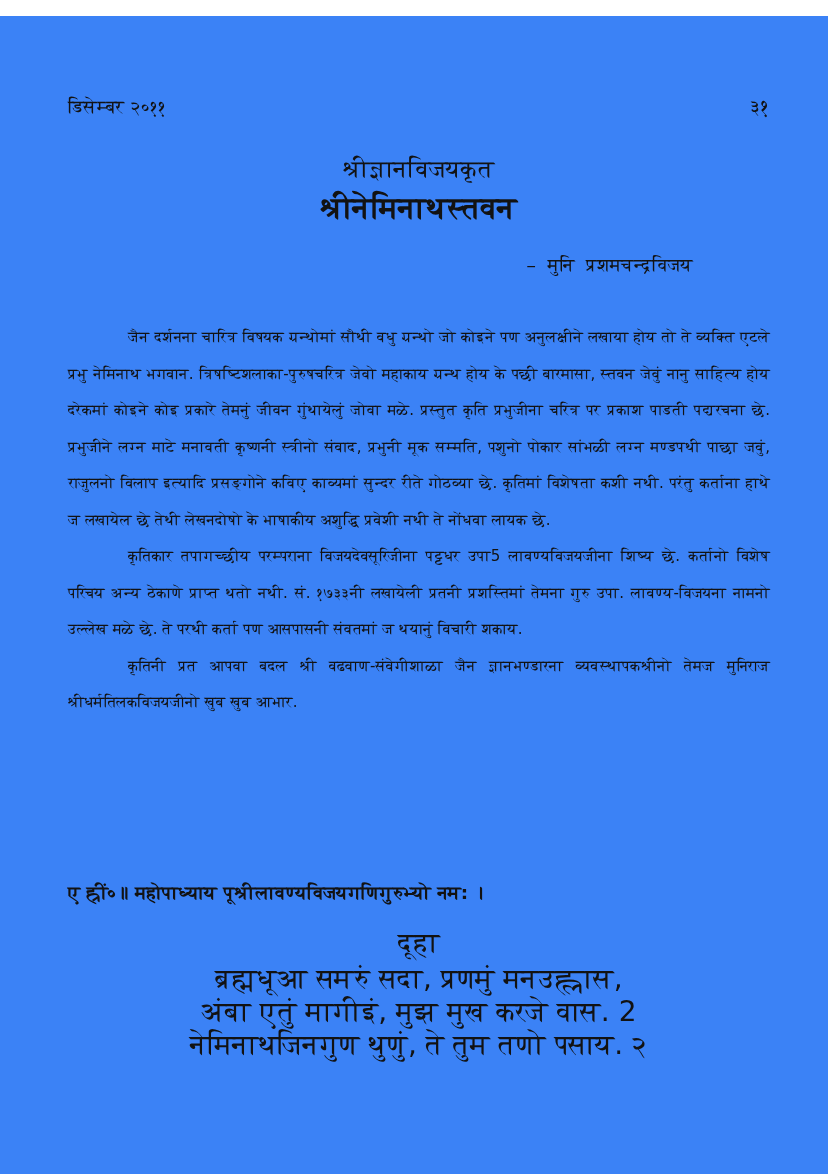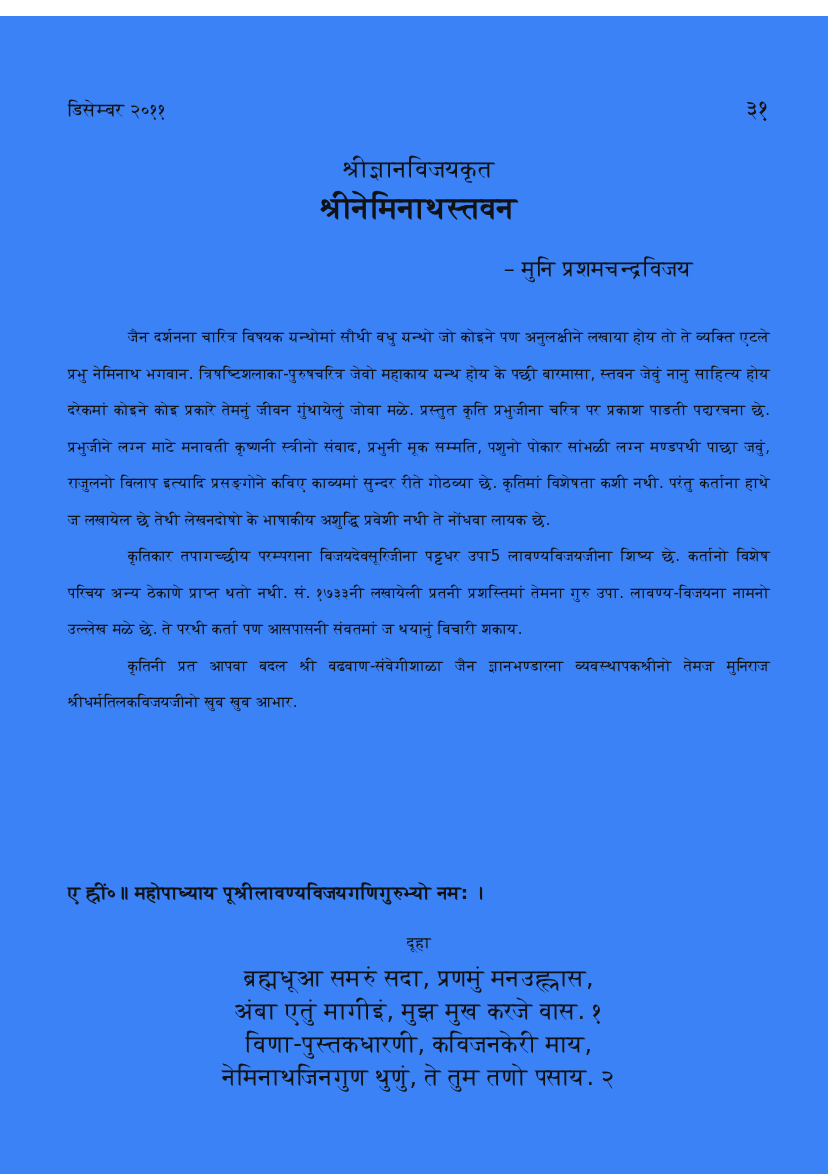--- a/index.html
+++ b/index.html
@@ -25,21 +25,21 @@
     left: 68px;
     right: 58px;
     top: 78px;
     height: 30px;
     display: flex;
     justify-content: space-between;
     align-items: baseline;
     font-size: 18.5px;
     letter-spacing: 0.4px;
   }
-  .running-head .folio { font-size: 24px; }
+  .running-head .folio { font-size: 20px; }
 
   
   .title-block {
     position: absolute;
     left: 68px;
     right: 58px;
     top: 138px;
     text-align: center;
   }
   .title-sup {
@@ -54,23 +54,24 @@
     letter-spacing: 0.3px;
     margin: 0;
     text-align: center;
   }
 
   
   .byline {
     position: absolute;
     right: 135px;
     top: 240px;
-    font-size: 22px;
+    font-size: 18px;
     letter-spacing: 0.2px;
     white-space: nowrap;
+    font-family: Liberation Mono, monospace;
   }
 
   
   .body-text {
     position: absolute;
     left: 68px;
     width: 702px;
     top: 303px;
   }
   .para {
@@ -100,32 +101,32 @@
 
   
   .verse-section {
     position: absolute;
     left: 68px;
     width: 702px;
     top: 912px;
     text-align: center;
   }
   .verse-heading {
-    font-size: 16px;
+    font-size: 28px;
     line-height: 30px;
     margin: 0 0 4px 0;
     letter-spacing: 0.2px;
   }
   .verse-lines {
     margin: 0;
     padding: 0;
     list-style: none;
   }
   .verse-line {
-    font-size: 24px;
+    font-size: 28px;
     line-height: 33px;
     letter-spacing: 0.1px;
     white-space: nowrap;
   }
 </style>
 </head>
 <body>
 
 <div class="page">
 
@@ -146,19 +147,18 @@
     <p class="para">कृतिकार तपागच्छीय परम्पराना विजयदेवसूरिजीना पट्टधर उपा5 लावण्यविजयजीना शिष्य छे. कर्तानो विशेष परिचय अन्य ठेकाणे प्राप्त थतो नथी. सं. १७३३नी लखायेली प्रतनी प्रशस्तिमां तेमना गुरु उपा. लावण्य-विजयना नामनो उल्लेख मळे छे. ते परथी कर्ता पण आसपासनी संवतमां ज थयानुं विचारी शकाय.</p>
     <p class="para">कृतिनी प्रत आपवा बदल श्री वढवाण-संवेगीशाळा जैन ज्ञानभण्डारना व्यवस्थापकश्रीनो तेमज मुनिराज श्रीधर्मतिलकविजयजीनो खुब खुब आभार.</p>
   </div>
 
   <div class="invocation">ए ह्रीं०॥ महोपाध्याय पूश्रीलावण्यविजयगणिगुरुभ्यो नम: ।</div>
 
   <div class="verse-section">
     <div class="verse-heading">दूहा</div>
     <div class="verse-lines">
       <div class="verse-line">ब्रह्मधूआ समरुं सदा, प्रणमुं मनउह्लास,</div>
-      <div class="verse-line">अंबा एतुं मागीइं, मुझ मुख करजे वास. १</div>
-      <div class="verse-line">विणा-पुस्तकधारणी,  कविजनकेरी  माय,</div>
+      <div class="verse-line">अंबा एतुं मागीइं, मुझ मुख करजे वास. 2</div>
       <div class="verse-line">नेमिनाथजिनगुण थुणुं, ते तुम तणो पसाय. २</div>
     </div>
   </div>
 
 </div>
 
 </body></html>

